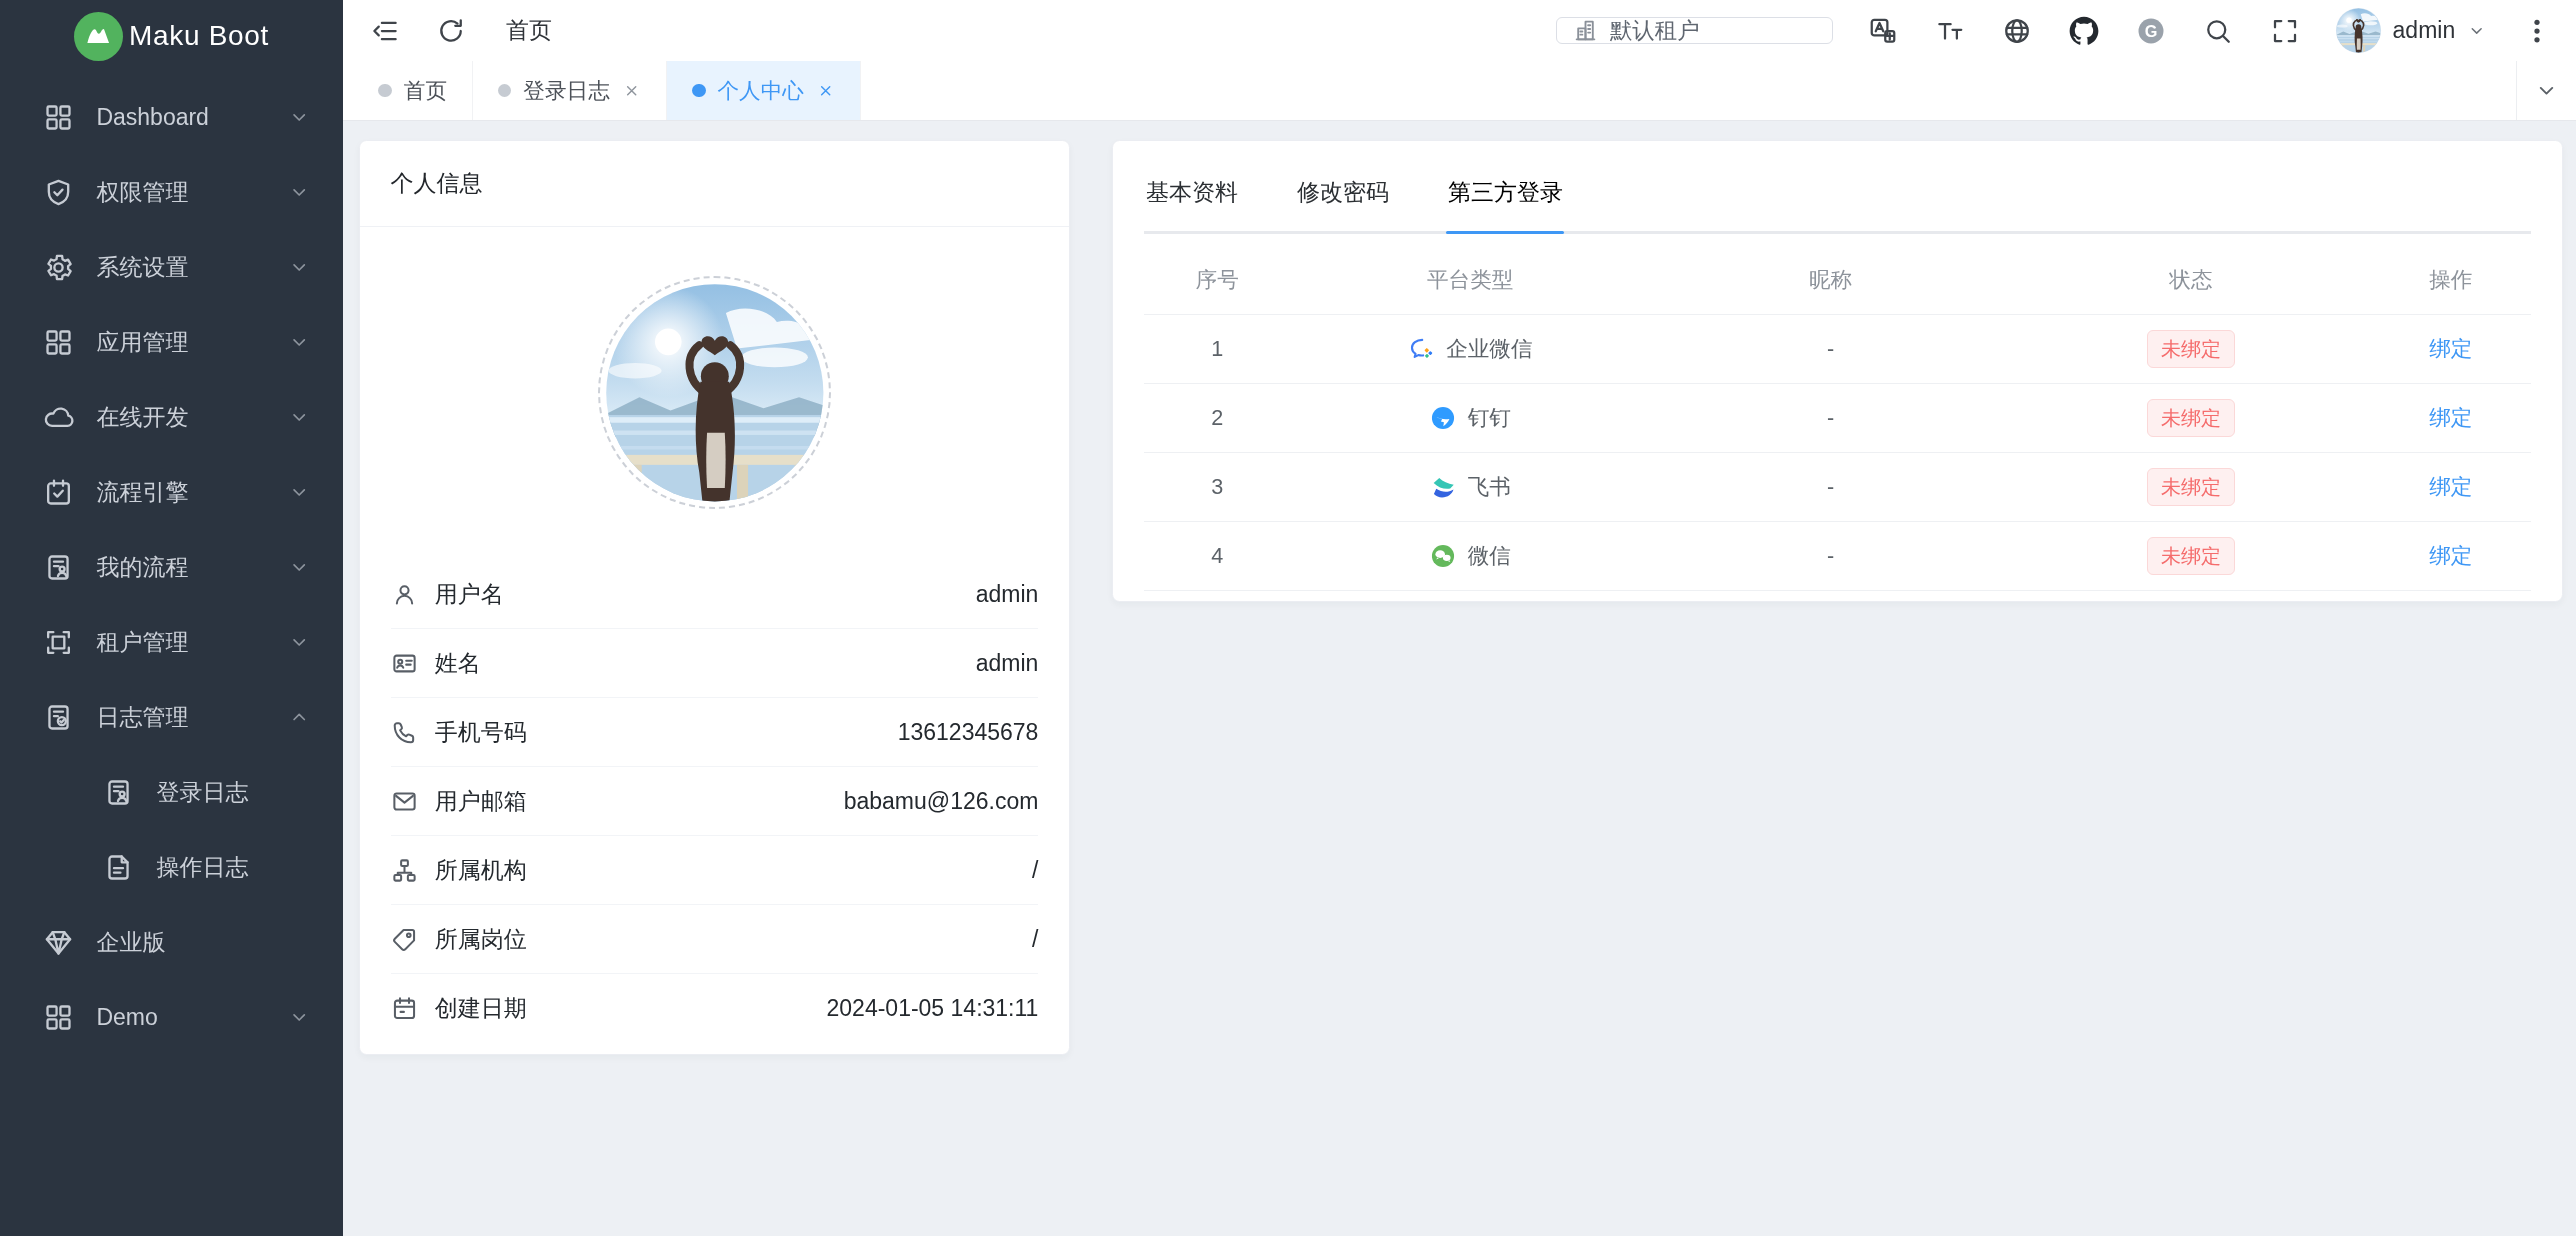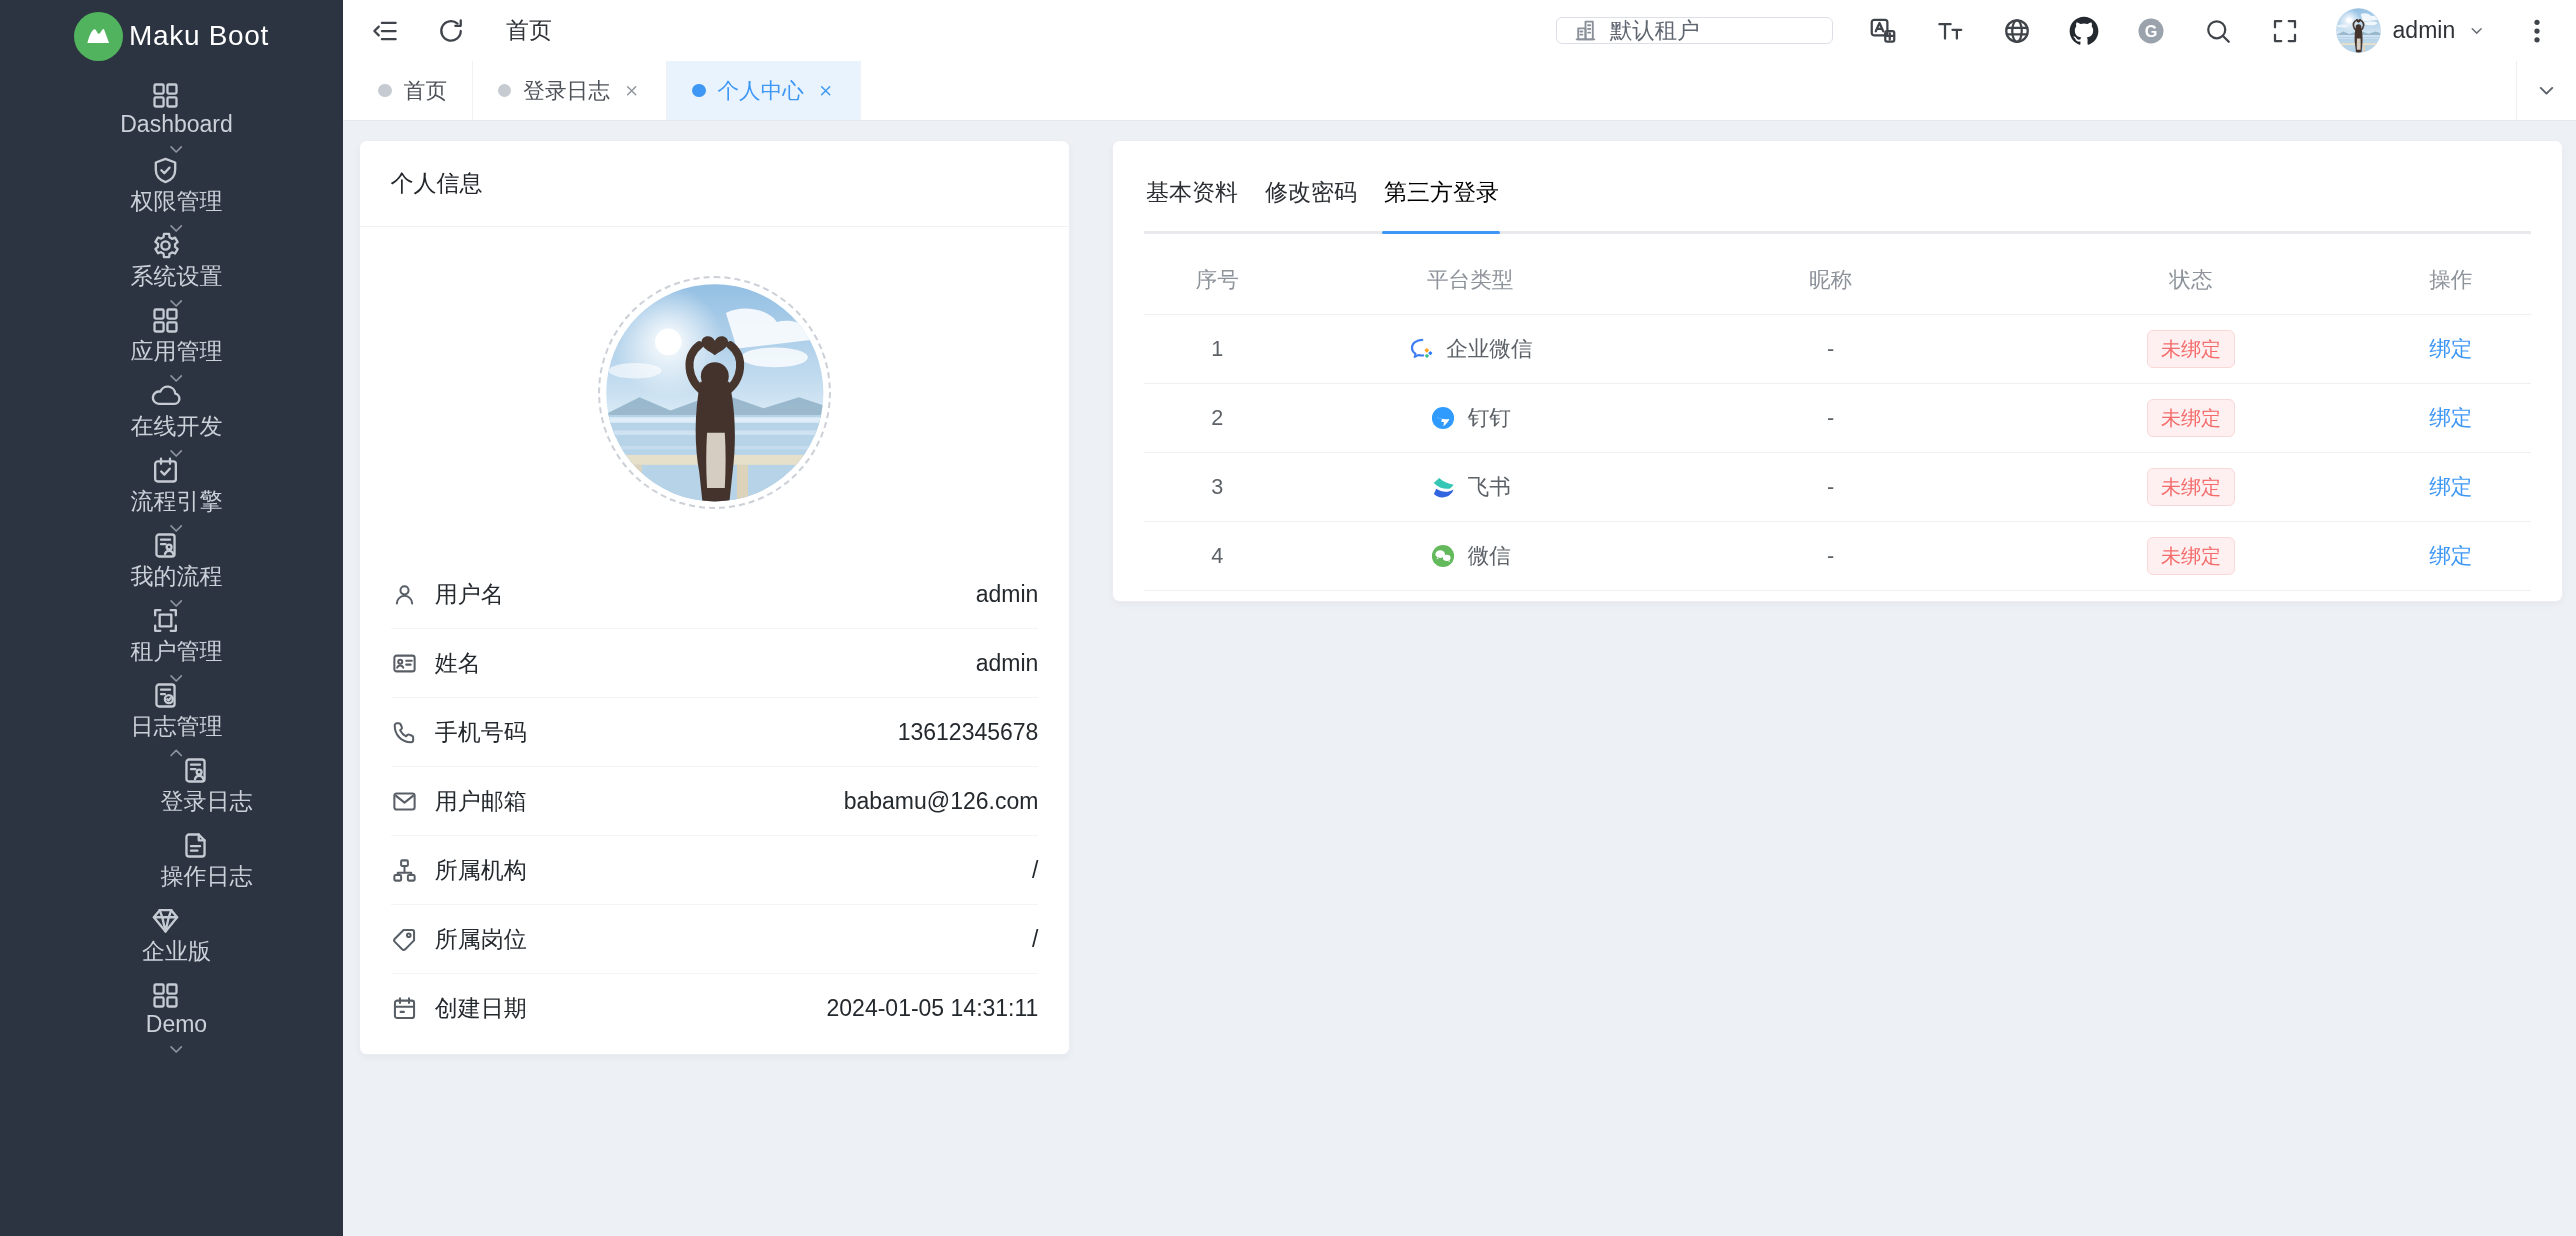--- a/index.html
+++ b/index.html
@@ -12,21 +12,21 @@
   }
   .app { display:flex; width:100%; height:100%; }
 
   
   .sidebar { width:343px; flex:none; background:#2b3440; display:flex; flex-direction:column; overflow:hidden; }
   .logo { height:72px; display:flex; align-items:center; justify-content:center; gap:6px; cursor:pointer; }
   .logo-badge { width:49px; height:49px; border-radius:50%; background:#52b35e; display:flex; align-items:center; justify-content:center; }
   .logo-badge svg { width:34px; height:34px; }
   .logo-title { font-size:28px; color:#ffffff; letter-spacing:0.7px; }
   .menu { flex:1; padding-top:7.5px; }
-  .mi { height:75px; display:flex; align-items:center; padding:0 33px 0 43px; color:#ccd1d9; font-size:23px; cursor:pointer;flex-direction:column; }
+  .mi { height:75px; display:flex; align-items:center; padding:0 33px 0 43px; color:#ccd1d9; font-size:23px; cursor:pointer; }
   .mi-icon { width:31px; height:31px; margin-right:22.4px; flex:none; color:#c6cbd3; }
   .mi-icon svg, .mi-chev svg { width:100%; height:100%; display:block; }
   .mi-label { flex:1; white-space:nowrap; }
   .mi-chev { width:22.4px; height:22.4px; color:#8d949d; flex:none; }
   .mi.lvl2 { padding-left:103px; }
 
   svg.sk { fill:none; stroke:currentColor; stroke-width:1.8; stroke-linecap:round; stroke-linejoin:round; }
 
   
   .main { flex:1; display:flex; flex-direction:column; min-width:0; }
@@ -71,21 +71,21 @@
   .avatar-big svg { width:100%; height:100%; display:block; border-radius:50%; }
   .frow { display:flex; align-items:center; height:69px; border-bottom:1.5px solid #f2f4f7; font-size:23px; }
   .frow:last-child { border-bottom:none; }
   .f-ico { width:27px; height:27px; color:#585e66; margin-right:16.4px; flex:none; }
   .f-ico svg { width:100%; height:100%; display:block; }
   .f-label { color:#24292e; white-space:nowrap; }
   .f-value { margin-left:auto; color:#24292e; white-space:nowrap; }
 
   .card-right { flex:1; min-width:0; }
   .info-body { padding:13.4px 31px 10.4px; }
-  .tabs-row { display:flex; gap:24px; border-bottom:3px solid #e7e9ed;font-family:Liberation Serif, serif; }
+  .tabs-row { display:flex; gap:56px; border-bottom:3px solid #e7e9ed;font-family:Liberation Serif, serif; }
   .titem { padding:22.4px 1.5px; font-size:23px; color:#2b2f33; position:relative; cursor:pointer; white-space:nowrap; }
   .titem.active { color:#000000; }
   .titem.active::after { content:""; position:absolute; left:0; right:0; bottom:-3px; height:3px; background:#3e97f5; border-radius:1.5px; }
 
   .tbl { margin-top:12px; }
   .trow { display:flex; align-items:center; height:69px; border-bottom:1.5px solid #eef0f3; font-size:21.6px; color:#5c6268; }
   .trow.thead { color:#8d939b; }
   .c1 { width:10.5%; text-align:center; }
   .c2 { width:26%; display:flex; align-items:center; justify-content:center; gap:10.4px; }
   .c3 { width:26%; text-align:center; }

